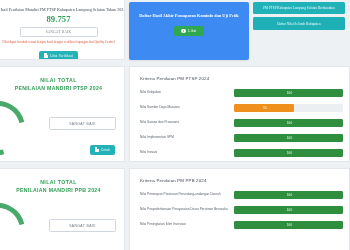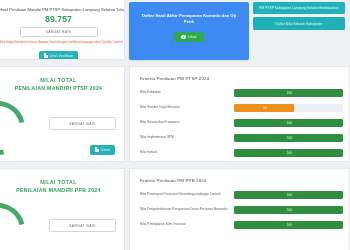--- a/index.html
+++ b/index.html
@@ -18,20 +18,21 @@
     border: 1px solid #e3e7eb;
     border-radius: 2px;
   }
 
   
   .top-strip {
     position: absolute; left: 0; top: 0;
     width: 350px; height: 62px;
     display: flex; gap: 4px;
     padding: 0 0 0 0;
+    font-family: Liberation Serif, serif;
   }
 
   
   .score-card {
     position: relative;
     width: 133px; height: 60px;
     margin-left: -8px;
     background: #fff;
     border: 1px solid #e3e7eb;
     border-top: none;

